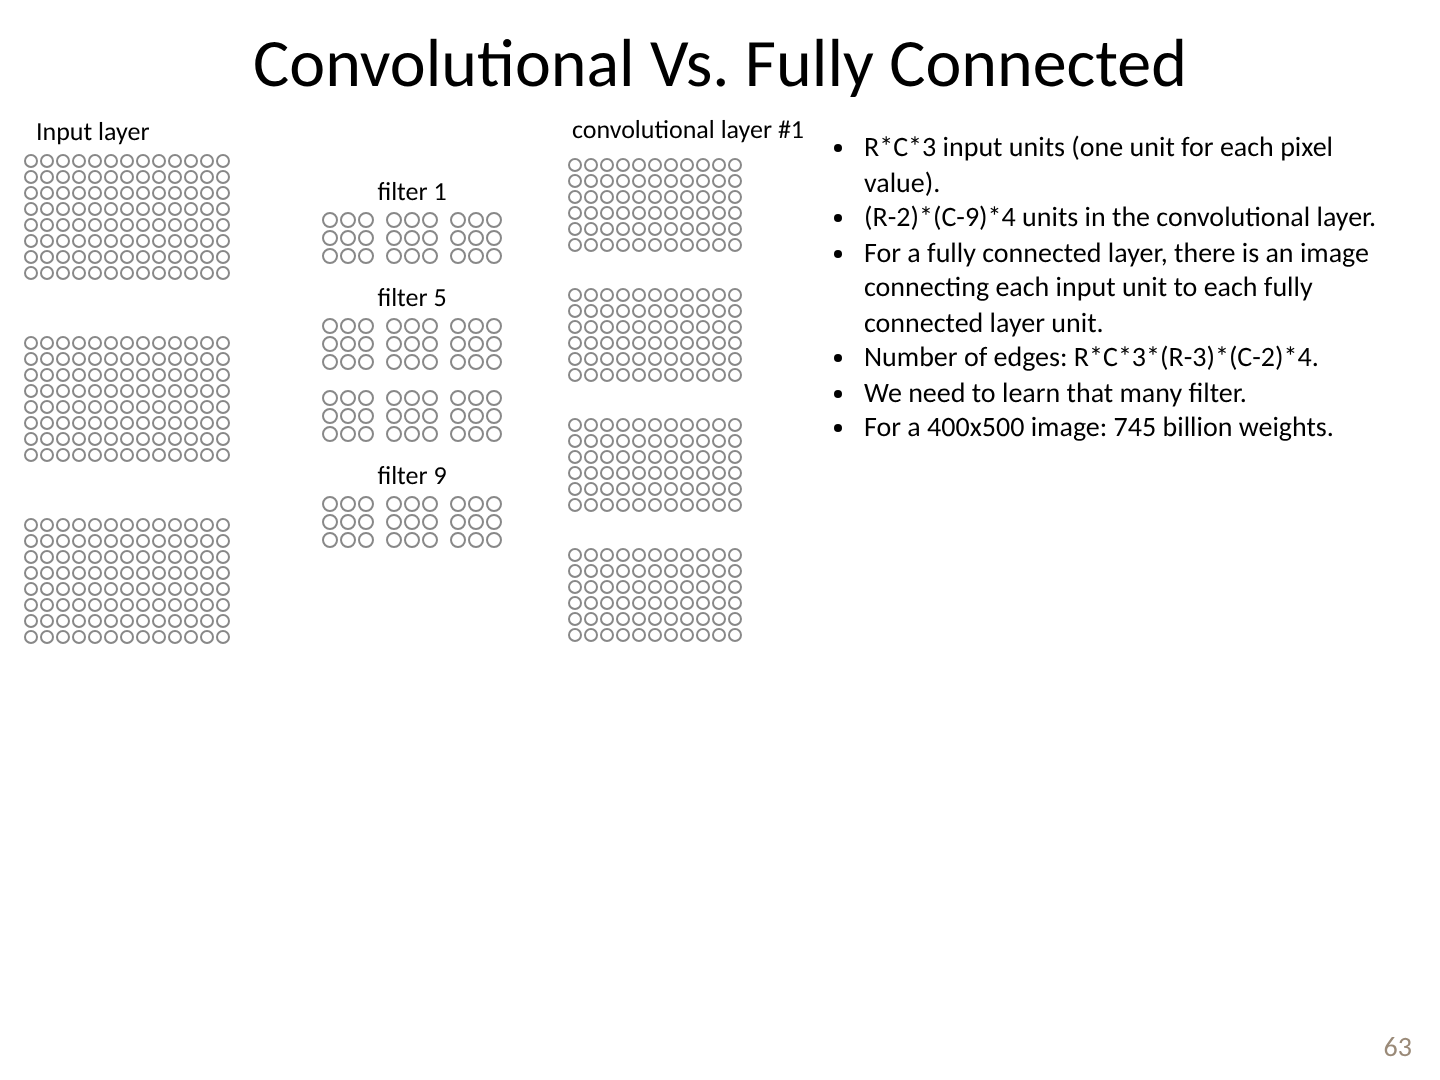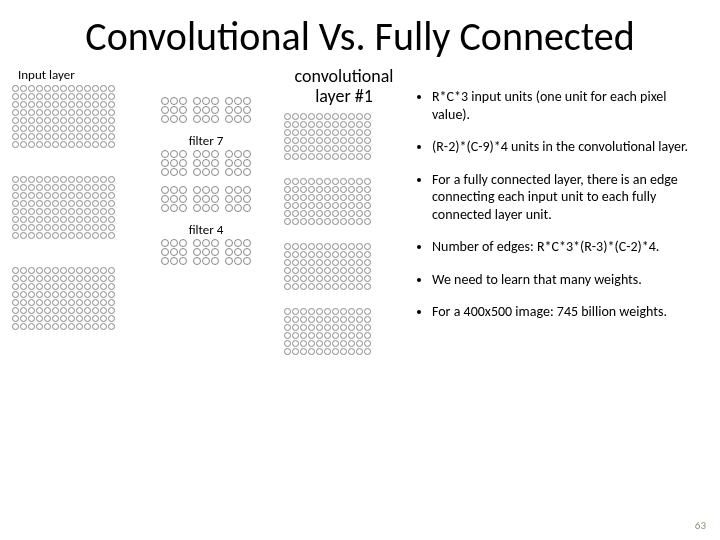--- a/index.html
+++ b/index.html
@@ -6,37 +6,37 @@
   body {
     width: 720px;
     height: 540px;
     background: #fff;
     font-family: Calibri, Arial, sans-serif;
     color: #000;
     overflow: hidden;
     position: relative;
   }
   .title {
-    font-size: 40px;
+    font-size: 34px;
     text-align: center;
     padding: 12px 0 6px;
     font-weight: 400;
   }
   .content {
     display: flex;
     padding: 0 18px 0 12px;
     gap: 8px;
   }
   .col-input { width: 116px; }
   .col-filters { width: 140px; padding-top: 30px; }
   .col-conv { width: 120px; }
   .col-text { flex: 1; padding-top: 6px; }
 
   .label-small { font-size: 13px; margin-bottom: 3px; text-align: left; padding-left: 6px; }
-  .conv-label { font-size: 18px; text-align: center; line-height: 1.1; margin-bottom: 6px; }
+  .conv-label { font-size: 13px; text-align: center; line-height: 1.1; margin-bottom: 6px; }
   .input-block {
     display: grid;
     grid-template-columns: repeat(13, 7px);
     gap: 1px;
     margin-bottom: 28px;
   }
   .input-block .c {
     width: 7px; height: 7px; border: 1px solid #888; border-radius: 50%;
   }
   .conv-block {
@@ -54,27 +54,27 @@
   .filter-block {
     display: grid;
     grid-template-columns: repeat(3, 8px);
     gap: 1px;
   }
   .filter-block .c {
     width: 8px; height: 8px; border: 1px solid #888; border-radius: 50%;
   }
 
   .bullets { font-size: 14px; line-height: 1.25; padding-left: 20px; }
-  .bullets li { margin-bottom: 0; margin-top: 15px; }
+  .bullets li { margin-bottom: 0; }
 
   .page-num {
     position: absolute;
     bottom: 8px;
     right: 14px;
-    font-size: 11px;
+    font-size: 14px;
     color: #9a8a78;
   }
 </style>
 </head>
 <body>
 
 <h1 class="title">Convolutional Vs. Fully Connected</h1>
 
 <div class="content">
 
@@ -398,20 +398,21 @@
           <div class="c"></div>
           <div class="c"></div>
           <div class="c"></div>
         </div>
       </div>
   </div>
 
   <div class="col-filters">
     <div id="filters-stack">
         <div class="filter-group">
+          <div class="filter-label">filter 1</div>
           <div class="filter-row">
             <div class="filter-block">
               <div class="c"></div>
               <div class="c"></div>
               <div class="c"></div>
               <div class="c"></div>
               <div class="c"></div>
               <div class="c"></div>
               <div class="c"></div>
               <div class="c"></div>
@@ -435,21 +436,21 @@
               <div class="c"></div>
               <div class="c"></div>
               <div class="c"></div>
               <div class="c"></div>
               <div class="c"></div>
               <div class="c"></div>
             </div>
           </div>
         </div>
         <div class="filter-group">
-          <div class="filter-label">filter 7</div>
+          <div class="filter-label">filter 5</div>
           <div class="filter-row">
             <div class="filter-block">
               <div class="c"></div>
               <div class="c"></div>
               <div class="c"></div>
               <div class="c"></div>
               <div class="c"></div>
               <div class="c"></div>
               <div class="c"></div>
               <div class="c"></div>
@@ -510,21 +511,21 @@
               <div class="c"></div>
               <div class="c"></div>
               <div class="c"></div>
               <div class="c"></div>
               <div class="c"></div>
               <div class="c"></div>
             </div>
           </div>
         </div>
         <div class="filter-group">
-          <div class="filter-label">filter 4</div>
+          <div class="filter-label">filter 9</div>
           <div class="filter-row">
             <div class="filter-block">
               <div class="c"></div>
               <div class="c"></div>
               <div class="c"></div>
               <div class="c"></div>
               <div class="c"></div>
               <div class="c"></div>
               <div class="c"></div>
               <div class="c"></div>
@@ -834,22 +835,22 @@
           <div class="c"></div>
           <div class="c"></div>
         </div>
       </div>
   </div>
 
   <div class="col-text">
     <ul class="bullets" id="bullets">
         <li>R*C*3 input units (one unit for each pixel value).</li>
         <li>(R-2)*(C-9)*4 units in the convolutional layer.</li>
-        <li>For a fully connected layer, there is an edge connecting each input unit to each fully connected layer unit.</li>
+        <li>For a fully connected layer, there is an image connecting each input unit to each fully connected layer unit.</li>
         <li>Number of edges: R*C*3*(R-3)*(C-2)*4.</li>
-        <li>We need to learn that many weights.</li>
+        <li>We need to learn that many filter.</li>
         <li>For a 400x500 image: 745 billion weights.</li>
       </ul>
   </div>
 
 </div>
 
 <div class="page-num">63</div>
 
 </body></html>

